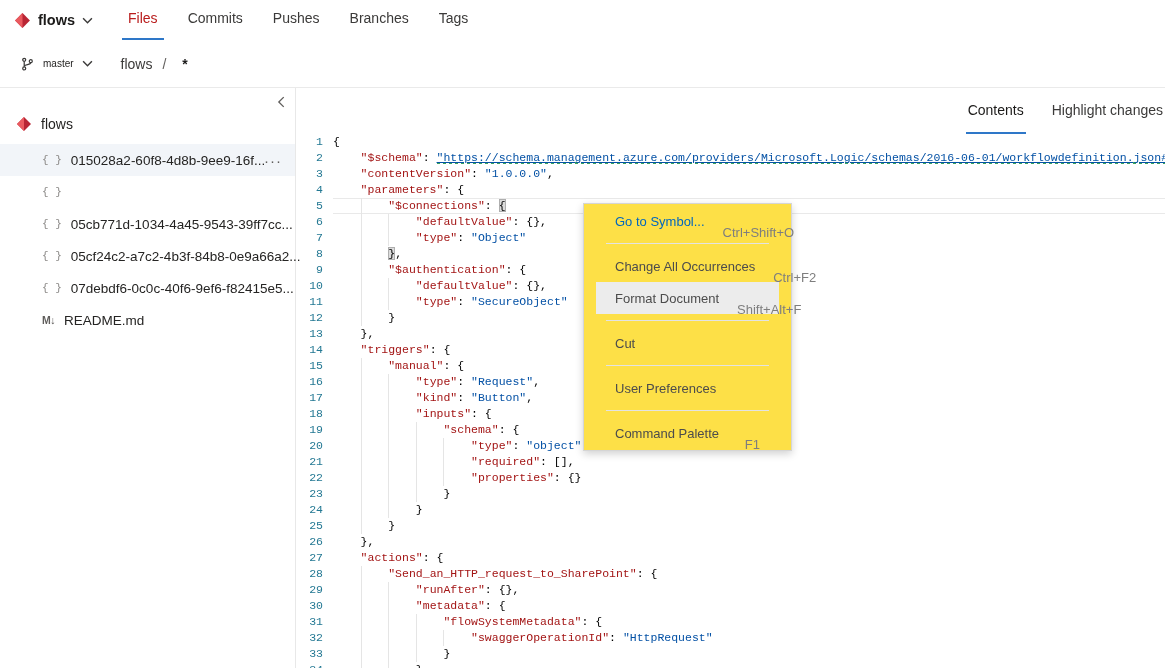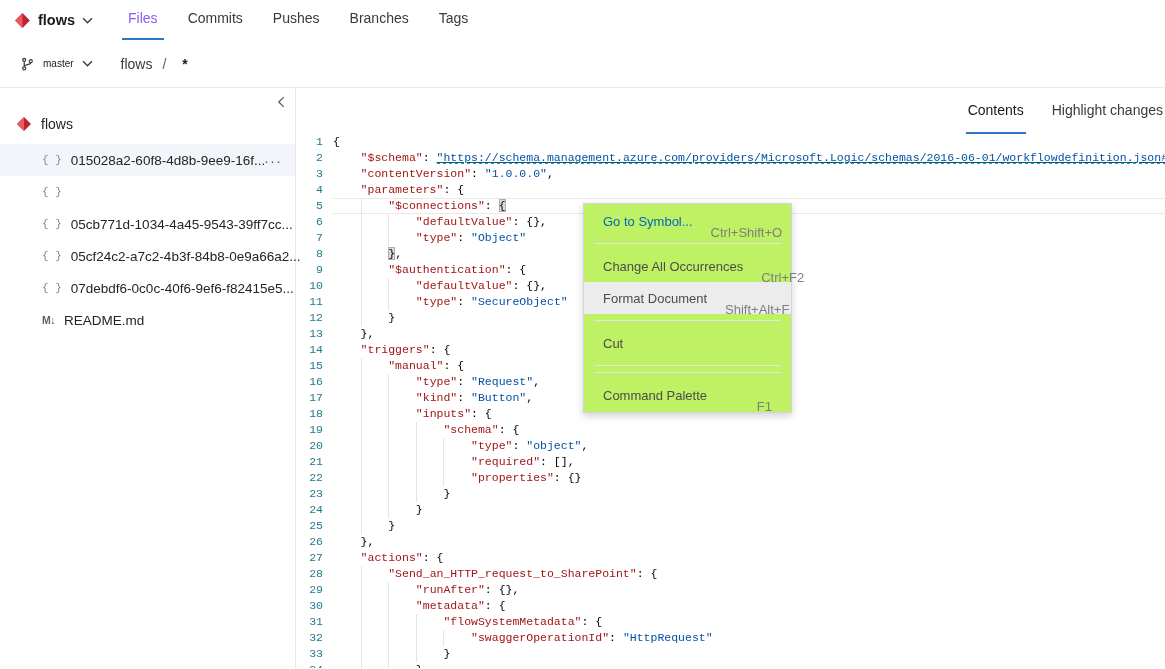--- a/index.html
+++ b/index.html
@@ -5,21 +5,21 @@
   html,body { margin:0; padding:0; background:#fff; }
   .page { position:relative; width:1165px; height:669px; overflow:hidden; background:#fff;
           font-family:"Liberation Sans","DejaVu Sans",sans-serif; color:#252423; }
 
   
   .topnav { display:flex; align-items:center; height:40px; padding-left:14px; }
   .repo-switcher { display:flex; align-items:center; gap:7px; cursor:pointer; }
   .repo-name { font-size:14.5px; font-weight:600; color:#1b1a19; }
   .rtabs { display:flex; margin-left:20px; height:40px; }
   .rtab { font-size:14px; color:#3b3a39; padding:0 6px; margin:0 9px; line-height:37px; cursor:pointer; white-space:nowrap; }
-  .rtab.active { color:#8b5cf6; box-shadow:inset 0 -2px 0 #2e77c8; }
+  .rtab.active { color:#b91c1c; box-shadow:inset 0 -2px 0 #2e77c8; }
 
   
   .crumb-bar { display:flex; align-items:center; height:48px; padding-left:20px; border-bottom:1px solid #eaeaea; box-sizing:border-box; }
   .branch-selector { display:flex; align-items:center; gap:8px; margin-right:28px; cursor:pointer; font-size:10px; color:#252423; }
   .breadcrumb { display:flex; align-items:center; font-size:14px; }
   .bc-repo { color:#3b3a39; cursor:pointer; }
   .bc-sep { color:#605e5c; margin:0 10px; }
   .bc-file { font-weight:700; color:#1b1a19; }
   .bc-mod { font-weight:700; color:#1b1a19; margin-left:6px; }
 
@@ -52,21 +52,21 @@
   .guide { position:absolute; top:0; height:16px; width:1px; background:#e5e5e5; }
   .sg-p { color:#000000; }
   .sg-k { color:#a31515; }
   .sg-v { color:#0451a5; }
   .sg-l { color:#0451a5; text-decoration:underline;
           background:repeating-linear-gradient(90deg,#3aa45c 0 3px,transparent 3px 6px) left bottom/100% 2px no-repeat; }
   .sg-bm { background:#dcdcdc; box-shadow:inset 0 0 0 1px #aeaeae; }
 
   
   .context-menu { position:absolute; left:583px; top:203px; width:209px; box-sizing:border-box; z-index:20;
-                  background:#bef264; border:1px solid #d5d5d5; box-shadow:0 3px 8px rgba(0,0,0,0.18); padding:1px 0; }
+                  background:#fde047; border:1px solid #d5d5d5; box-shadow:0 3px 8px rgba(0,0,0,0.18); padding:1px 12px; }
   .mi { display:flex; justify-content:space-between; align-items:center; height:32px; padding:0 19px;
         font-size:13px; color:#4c4c4c; cursor:pointer; white-space:nowrap; }
   .mi .sc { color:#7e7e7e; margin-left:18px;margin-top:22px; }
   .mi-focused { color:#0066bf; }
   .mi-focused .sc { color:#7e7e7e; }
   .mi-hover { background:#ececec; }
   .msep { height:1px; background:#e3e3e3; margin:6px 10px; }
 </style>
 </head>
 <body>
@@ -376,20 +376,23 @@
       </div>
       <div class="mi mi-hover">
         <span class="lbl">Format Document</span>
         <span class="sc">Shift+Alt+F</span>
       </div>
       <div class="msep"></div>
       <div class="mi">
         <span class="lbl">Cut</span>
       </div>
       <div class="msep"></div>
+      <div class="mi">
+        <span class="lbl">User Preferences</span>
+      </div>
       <div class="msep"></div>
       <div class="mi">
         <span class="lbl">Command Palette</span>
         <span class="sc">F1</span>
       </div>
     </div>
 
 </div>
 
 </body></html>

